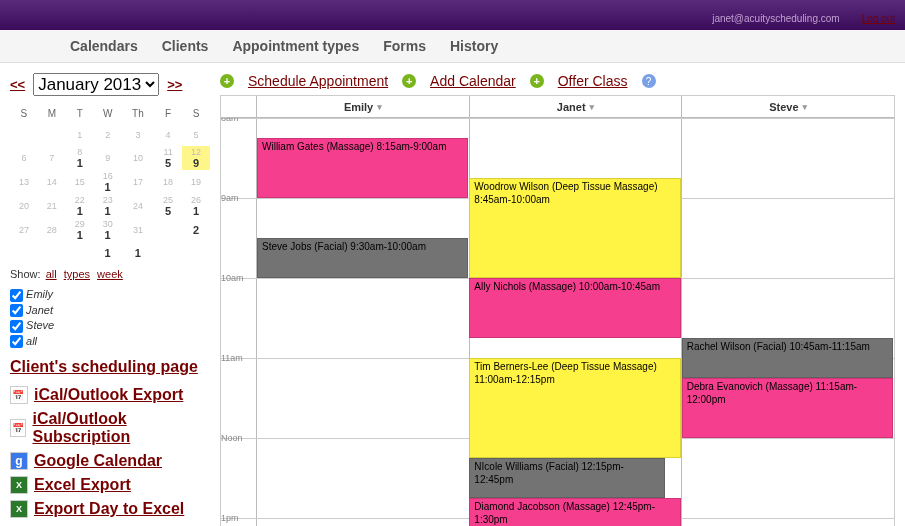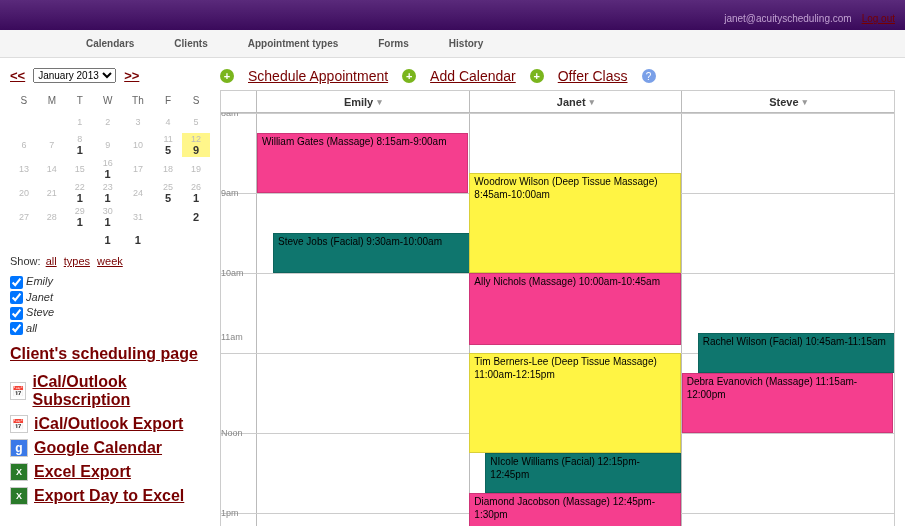--- a/index.html
+++ b/index.html
@@ -1,30 +1,30 @@
 <!DOCTYPE html>
 <html><head>
 <meta charset="utf-8">
 <style>
 * { box-sizing: border-box; margin: 0; padding: 0; }
 body { font-family: Verdana, Arial, sans-serif; font-size: 11px; color: #333; background: #fff; width: 905px; }
 .topbar { background: #4a1a6b; background: linear-gradient(#5a2a7b, #3a0a5b); height: 30px; display: flex; align-items: flex-end; padding: 0 10px; }
 .tabs { display: flex; gap: 4px; margin-left: 60px; }
 .tab { padding: 6px 14px; border-radius: 4px 4px 0 0; color: #fff; font-weight: bold; background: #6a4a8b; cursor: pointer; font-size: 11px; }
 .tab.active { background: #fff; color: #333; }
-.topbar-right { margin-left: auto; display: flex; gap: 10px; padding-bottom: 6px; }
+.topbar-right { margin-left: auto; display: flex; gap: 22px; padding-bottom: 6px; }
 .user-email { color: #c0a0d0; font-size: 10px; }
 .logout { color: #700; font-size: 10px; text-decoration: underline; }
 .subnav { background: #f5f5f5; border-bottom: 1px solid #ddd; padding: 8px 10px 8px 70px; display: flex; gap: 24px; }
-.subnav a { color: #555; font-weight: bold; text-decoration: none; font-size: 10px; cursor: pointer; margin-left: 16px; }
+.subnav a { color: #555; font-weight: bold; text-decoration: none; font-size: 14px; cursor: pointer; }
 .main { display: flex; padding: 10px; gap: 10px; }
 .sidebar { width: 200px; flex-shrink: 0; }
 .monthnav { display: flex; align-items: center; gap: 8px; margin-bottom: 6px; }
 .monthnav .arrow { font-weight: bold; cursor: pointer; color: #700; text-decoration: underline; font-size: 13px; }
-.monthnav select { font-size: 10px; }
+.monthnav select { font-size: 17px; }
 .minical { border-collapse: collapse; width: 100%; }
 .minical th, .minical td { text-align: center; font-size: 10px; padding: 1px 0; height: 22px; }
 .minical th { color: #666; font-weight: normal; }
 .minical td { color: #aaa; }
 .minical td .dim { color: #bbb; display: block; font-size: 9px; }
 .minical td .num { color: #333; font-weight: bold; font-size: 11px; }
 .minical td.today { background: #fff68a; }
 .showrow { margin-top: 4px; font-size: 11px; }
 .showrow a { color: #700; text-decoration: underline; margin: 0 2px; }
 .checks { margin-top: 8px; }
@@ -54,21 +54,21 @@
 .bgcols { position: absolute; inset: 0; display: flex; }
 .bgcols .timecol { background: #fff; }
 .bgcols .col { flex: 1; border-right: 1px solid #bbb; }
 .bgcols .col:last-child { border-right: none; }
 .hourlines { position: absolute; inset: 0; }
 .hourline { position: absolute; left: 0; right: 0; border-top: 1px solid #ccc; }
 .hourlabel { position: absolute; left: 0; width: 36px; font-size: 9px; color: #888; padding-right: 3px; transform: translateY(-5px); }
 .appt { position: absolute; font-size: 10px; padding: 2px 4px; overflow: hidden; border: 1px solid rgba(0,0,0,0.15); line-height: 1.25; }
 .appt.pink { background: #f53e8e; color: #000; }
 .appt.yellow { background: #fff444; color: #000; }
-.appt.green { background: #0f766e; color: #000; margin-left: 16px; }
+.appt.green { background: #737373; color: #000; }
 </style>
 </head>
 <body>
 
 <div class="topbar">
   <div class="topbar-right">
     <span class="user-email">janet@acuityscheduling.com</span>
     <a class="logout">Log out</a>
   </div>
 </div>
@@ -166,25 +166,25 @@
         <div><input type="checkbox" checked="" style=""><span> Janet</span></div>
         <div><input type="checkbox" checked="" style=""><span> Steve</span></div>
         <div><input type="checkbox" checked="" style=""><span> all</span></div>
       </div>
     <div class="linksec">
       <a>Client's scheduling page</a>
     </div>
     <div class="exportlist">
         <div>
           <span class="ico cal"></span>
+          <a>iCal/Outlook Export</a>
+        </div>
+        <div>
+          <span class="ico cal"></span>
           <a>iCal/Outlook Subscription</a>
-        </div>
-        <div>
-          <span class="ico cal"></span>
-          <a>iCal/Outlook Export</a>
         </div>
         <div>
           <span class="ico g">g</span>
           <a>Google Calendar</a>
         </div>
         <div>
           <span class="ico xls">X</span>
           <a>Excel Export</a>
         </div>
         <div>
@@ -228,31 +228,31 @@
             <div class="col"></div>
         </div>
         <div class="hourlines">
             <div class="hourline" style="top: 0px;"></div>
             <div class="hourlabel" style="top: 0px;">8am</div>
             <div class="hourline" style="top: 80px;"></div>
             <div class="hourlabel" style="top: 80px;">9am</div>
             <div class="hourline" style="top: 160px;"></div>
             <div class="hourlabel" style="top: 160px;">10am</div>
             <div class="hourline" style="top: 240px;"></div>
-            <div class="hourlabel" style="top: 224px;">11am</div>
+            <div class="hourlabel" style="top: 240px;">11am</div>
             <div class="hourline" style="top: 320px;"></div>
             <div class="hourlabel" style="top: 320px;">Noon</div>
             <div class="hourline" style="top: 400px;"></div>
             <div class="hourlabel" style="top: 400px;">1pm</div>
           </div>
         <div class="appts">
             <div class="appt pink" style="top: 20px; height: 60px; left: 36px; width: 211.333px;">William Gates (Massage)   8:15am-9:00am</div>
             <div class="appt green" style="top: 120px; height: 40px; left: 36px; width: 211.333px;">Steve Jobs (Facial)   9:30am-10:00am</div>
             <div class="appt yellow" style="top: 60px; height: 100px; left: 248.333px; width: 211.333px;">Woodrow Wilson (Deep Tissue Massage)   8:45am-10:00am</div>
-            <div class="appt pink" style="top: 160px; height: 72px; left: 248.333px; width: 211.333px;">Ally Nichols (Massage)   10:00am-10:45am</div>
+            <div class="appt pink" style="top: 160px; height: 60px; left: 248.333px; width: 211.333px;">Ally Nichols (Massage)   10:00am-10:45am</div>
             <div class="appt yellow" style="top: 240px; height: 100px; left: 248.333px; width: 211.333px;">Tim Berners-Lee (Deep Tissue Massage)   11:00am-12:15pm</div>
             <div class="appt green" style="top: 340px; height: 40px; left: 248.333px; width: 196px;">NIcole Williams (Facial)   12:15pm-12:45pm</div>
             <div class="appt pink" style="top: 380px; height: 60px; left: 248.333px; width: 211.333px;">Diamond Jacobson (Massage)   12:45pm- 1:30pm</div>
             <div class="appt green" style="top: 220px; height: 40px; left: 460.667px; width: 211.333px;">Rachel Wilson (Facial)   10:45am-11:15am</div>
             <div class="appt pink" style="top: 260px; height: 60px; left: 460.667px; width: 211.333px;">Debra Evanovich (Massage)   11:15am-12:00pm</div>
           </div>
       </div>
     </div>
   </div>
 </div>

